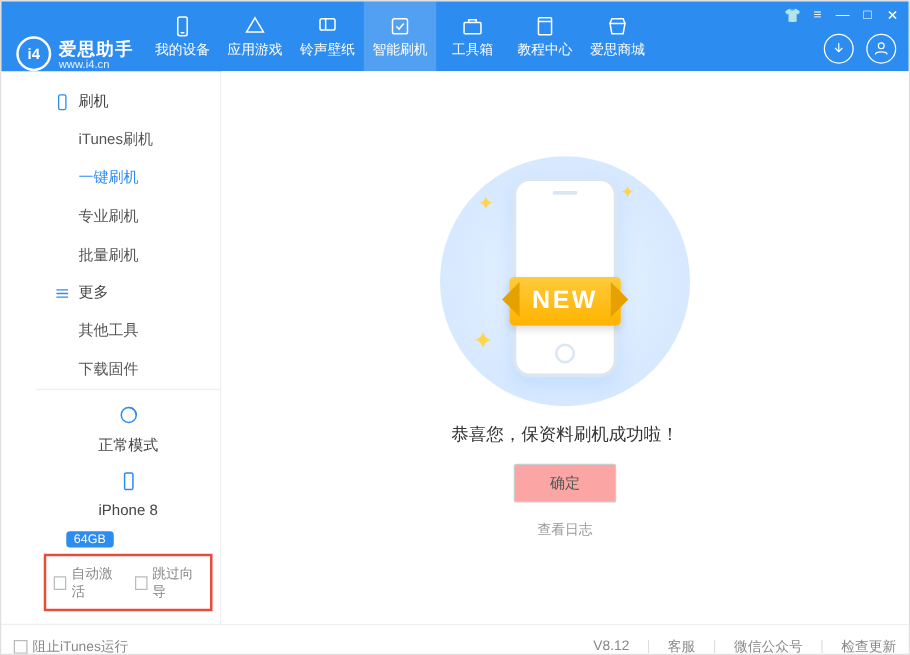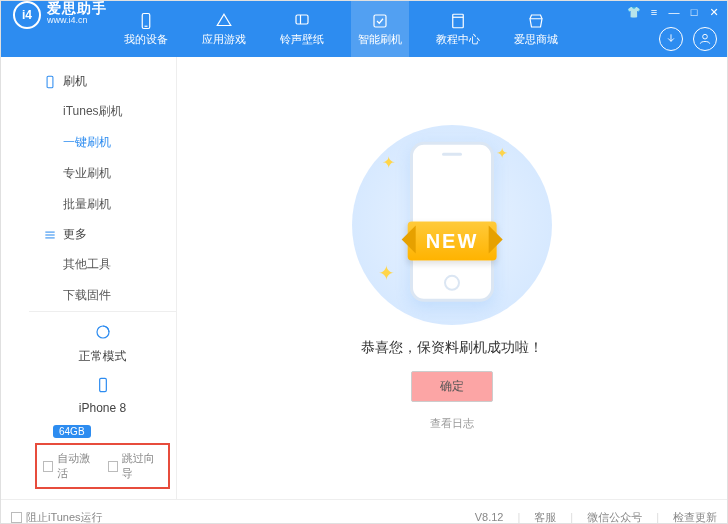--- a/index.html
+++ b/index.html
@@ -1,25 +1,25 @@
 <!DOCTYPE html>
 <html><head>
 <meta charset="utf-8">
 <style>
   * { margin: 0; padding: 0; box-sizing: border-box; font-family: "Microsoft YaHei", "PingFang SC", sans-serif; }
   body { width: 728px; height: 524px; background: #fff; overflow: hidden; border: 1px solid #e0e0e0; }
 
   
   .header { height: 56px; background: #2d8cf0; display: flex; align-items: stretch; position: relative; }
-  .brand { display: flex; align-items: flex-start; padding: 0 10px 0 12px; gap: 6px; }
+  .brand { display: flex; align-items: flex-end; padding: 0 10px 0 12px; gap: 6px; }
   .brand-logo { width: 28px; height: 28px; border: 2px solid #fff; border-radius: 50%; display: flex; align-items: center; justify-content: center; color: #fff; font-weight: bold; font-size: 12px; }
   .brand-text { color: #fff; line-height: 1.1; }
   .brand-title { font-size: 14px; font-weight: bold; letter-spacing: 1px; }
   .brand-url { font-size: 9px; opacity: 0.9; }
-  .nav { display: flex; gap: 20px; }
+  .nav { display: flex; }
   .nav-item { width: 58px; display: flex; flex-direction: column; align-items: center; justify-content: center; color: #fff; font-size: 11px; cursor: pointer; gap: 2px; }
   .nav-item.active { background: rgba(255,255,255,0.18); }
   .nav-icon { width: 18px; height: 18px; display: flex; align-items: center; justify-content: center; }
   .nav-icon svg { width: 18px; height: 18px; fill: none; stroke: #fff; stroke-width: 1.6; }
   .window-controls { position: absolute; top: 4px; right: 6px; display: flex; gap: 6px; color: #fff; font-size: 11px; align-items: center; }
   .window-controls span { cursor: pointer; display:inline-flex; align-items:center; justify-content:center; width:14px; height:14px; }
   .header-right { position: absolute; right: 10px; bottom: 6px; display: flex; gap: 10px; }
   .circle-btn { width: 24px; height: 24px; border: 1.5px solid #fff; border-radius: 50%; display: flex; align-items: center; justify-content: center; cursor: pointer; }
   .circle-btn svg { width: 14px; height: 14px; stroke: #fff; fill: none; stroke-width: 1.6; }
 
@@ -112,20 +112,29 @@
           <svg viewBox="0 0 24 24">
             <rect x="4" y="4" width="16" height="16" rx="2"></rect>
             <path d="M8 12 L11 15 L16 9"></path>
           </svg>
         </span>
       <span>智能刷机</span>
     </div>
     <div class="nav-item">
       <span class="nav-icon">
           <svg viewBox="0 0 24 24">
+            <rect x="3" y="8" width="18" height="12" rx="1"></rect>
+            <path d="M8 8 V5 H16 V8"></path>
+          </svg>
+        </span>
+      <span>工具箱</span>
+    </div>
+    <div class="nav-item">
+      <span class="nav-icon">
+          <svg viewBox="0 0 24 24">
             <rect x="5" y="3" width="14" height="18" rx="1"></rect>
             <line x1="5" y1="7" x2="19" y2="7"></line>
           </svg>
         </span>
       <span>教程中心</span>
     </div>
     <div class="nav-item">
       <span class="nav-icon">
           <svg viewBox="0 0 24 24">
             <path d="M4 9 H20 L18 20 H6 Z"></path>

